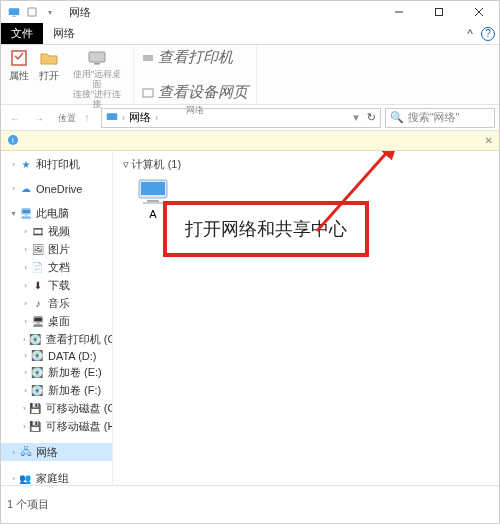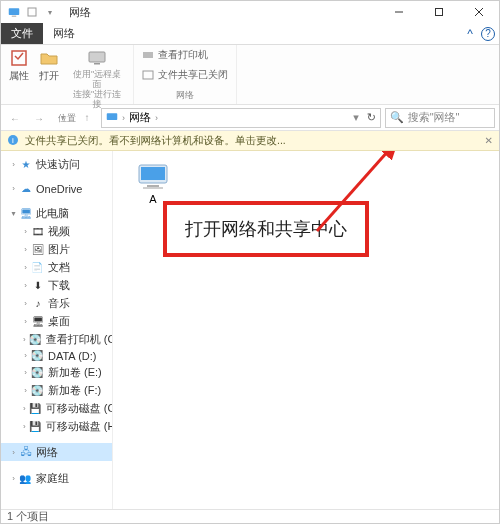--- a/index.html
+++ b/index.html
@@ -8,33 +8,33 @@
 
   .titlebar { display: flex; align-items: center; height: 22px; background: #fff; font-size: 11px; }
   .titlebar .icons-left { display: flex; gap: 4px; padding: 0 6px; align-items: center; }
   .titlebar .mini-icon { width: 14px; height: 14px; display: flex; align-items: center; justify-content: center; color: #555; }
   .titlebar .title { margin-left: 6px; color: #333; }
   .titlebar .spacer { flex: 1; }
   .winbtn { width: 40px; height: 22px; display: flex; align-items: center; justify-content: center; color: #333; }
 
   .tabs { display: flex; align-items: center; height: 22px; font-size: 11px; border-bottom: 1px solid #ddd; }
   .tab { padding: 3px 10px; color: #333; }
-  .tab.active { background: #404040; color: #fff; }
+  .tab.active { background: #000000; color: #fff; }
   .tabs .spacer { flex: 1; }
   .help { width: 22px; text-align: center; color: #1b5eab; font-size: 12px; }
 
   .ribbon { display: flex; height: 60px; background: #fdfdfd; border-bottom: 1px solid #e3e3e3; font-size: 10px; color: #555; }
   .ribbon-group { display: flex; flex-direction: column; align-items: center; justify-content: space-between; padding: 3px 8px 2px; border-right: 1px solid #eee; }
   .ribbon-items { display: flex; gap: 10px; align-items: flex-start; }
   .ribbon-item { display: flex; flex-direction: column; align-items: center; gap: 2px; }
   .ribbon-glyph { width: 20px; height: 20px; display: flex; align-items: center; justify-content: center; }
   .ribbon-label { text-align: center; line-height: 1.1; }
   .ribbon-sublabel { font-size: 9px; color: #999; line-height: 1.1; text-align: center; }
   .group-title { font-size: 9px; color: #888; margin-top: 2px; }
-  .ribbon-small-list { display: flex; flex-direction: column; gap: 6px; font-size: 10px; color: #666; }
+  .ribbon-small-list { display: flex; flex-direction: column; gap: 16px; font-size: 15px; color: #666; font-style: italic; }
   .ribbon-small-list span { display: flex; align-items: center; gap: 4px; }
 
   .addr { display: flex; align-items: center; gap: 4px; height: 26px; padding: 2px 4px; border-bottom: 1px solid #e3e3e3; }
   .navbtn { width: 20px; height: 20px; display: flex; align-items: center; justify-content: center; color: #999; font-size: 10px; }
   .addr-box { flex: 1; border: 1px solid #ccc; height: 20px; display: flex; align-items: center; padding: 0 4px; font-size: 11px; gap: 4px; }
   .search-box { width: 110px; border: 1px solid #ccc; height: 20px; display: flex; align-items: center; padding: 0 4px; font-size: 11px; color: #888; gap: 4px; }
 
   .infobar { height: 20px; background: #fff9dd; border-bottom: 1px solid #e9e0b4; display: flex; align-items: center; padding: 0 6px; font-size: 10.5px; color: #5a5a2a; }
   .infobar .spacer { flex: 1; }
   .info-x { color: #888; font-size: 10px; }
@@ -51,21 +51,21 @@
 
   .content { flex: 1; position: relative; padding: 6px 10px; }
   .section-header { font-size: 11px; color: #444; }
   .computer-item { display: flex; flex-direction: column; align-items: center; width: 60px; margin-top: 6px; gap: 2px; }
   .computer-item .ico { width: 36px; height: 28px; }
   .computer-item .lbl { font-size: 11px; }
 
   .callout { position: absolute; left: 50px; top: 50px; border: 4px solid #e2251f; padding: 12px 18px; font-size: 18px; color: #222; background: rgba(255,255,255,0.0); }
   .arrow { position: absolute; left: 140px; top: -74px; pointer-events: none; }
 
-  .status { height: 14px; border-top: 1px solid #e3e3e3; display: flex; align-items: center; padding: 0 6px; font-size: 11px; color: #555; }
+  .status { height: 38px; border-top: 1px solid #e3e3e3; display: flex; align-items: center; padding: 0 6px; font-size: 11px; color: #555; }
 
   .watermark { position: absolute; right: 14px; bottom: 20px; color: #d7d7d7; font-size: 14px; font-style: italic; font-weight: bold; pointer-events: none; }
 </style>
 </head>
 <body>
 
 <div class="window">
 
   <div class="titlebar">
     <div class="icons-left">
@@ -150,21 +150,21 @@
           <span>
               <svg width="12" height="10">
                 <rect x="1" y="2" width="10" height="6" fill="#bbb"></rect>
               </svg>
               <span>查看打印机</span>
             </span>
           <span>
               <svg width="12" height="10">
                 <rect x="1" y="1" width="10" height="8" fill="none" stroke="#999"></rect>
               </svg>
-              <span>文件共享已关闭</span>
+              <span>查看设备网页</span>
             </span>
         </div>
       </div>
       <div class="group-title">网络</div>
     </div>
   </div>
 
   <div class="addr">
     <div class="navbtn">←</div>
     <div class="navbtn">→</div>
@@ -189,32 +189,31 @@
     </div>
   </div>
 
   <div class="infobar">
     <span style="margin-right:6px">
       <svg width="12" height="12" viewBox="0 0 12 12">
           <circle cx="6" cy="6" r="5" fill="#4aa0e8"></circle>
           <text x="6" y="9" text-anchor="middle" font-size="8" fill="#fff">i</text>
         </svg>
     </span>
-    <span>文件共享已关闭。看不到网络计算机和设备。单击更改...</span>
     <div class="spacer"></div>
     <span class="info-x">✕</span>
   </div>
 
   <div class="body">
     <div class="sidebar">
       <ul class="tree">
         <li>
             <span class="tree-glyph">›</span>
             <span class="node-ico" style="color:#3d8fd6">★</span>
-            <span>快速访问</span>
+            <span>和打印机</span>
           </li>
         <li class="spacer-row"></li>
         <li>
             <span class="tree-glyph">›</span>
             <span class="node-ico" style="color:#3d8fd6">☁</span>
             <span>OneDrive</span>
           </li>
         <li class="spacer-row"></li>
         <li>
             <span class="tree-glyph">▾</span>
@@ -290,20 +289,21 @@
         <li class="spacer-row"></li>
         <li>
             <span class="tree-glyph">›</span>
             <span class="node-ico" style="color:#3d8fd6">👥</span>
             <span>家庭组</span>
           </li>
       </ul>
     </div>
 
     <div class="content">
+      <div class="section-header">▿ 计算机 (1)</div>
       <div class="computer-item">
         <div class="ico">
           <svg width="36" height="28" viewBox="0 0 36 28">
               <rect x="4" y="2" width="28" height="18" rx="2" fill="#dce9f5" stroke="#8aaed0"></rect>
               <rect x="6" y="4" width="24" height="13" fill="#4aa0e8"></rect>
               <rect x="12" y="22" width="12" height="2" fill="#b0b0b0"></rect>
               <rect x="8" y="24" width="20" height="2" fill="#cfcfcf"></rect>
             </svg>
         </div>
         <div class="lbl">A</div>

